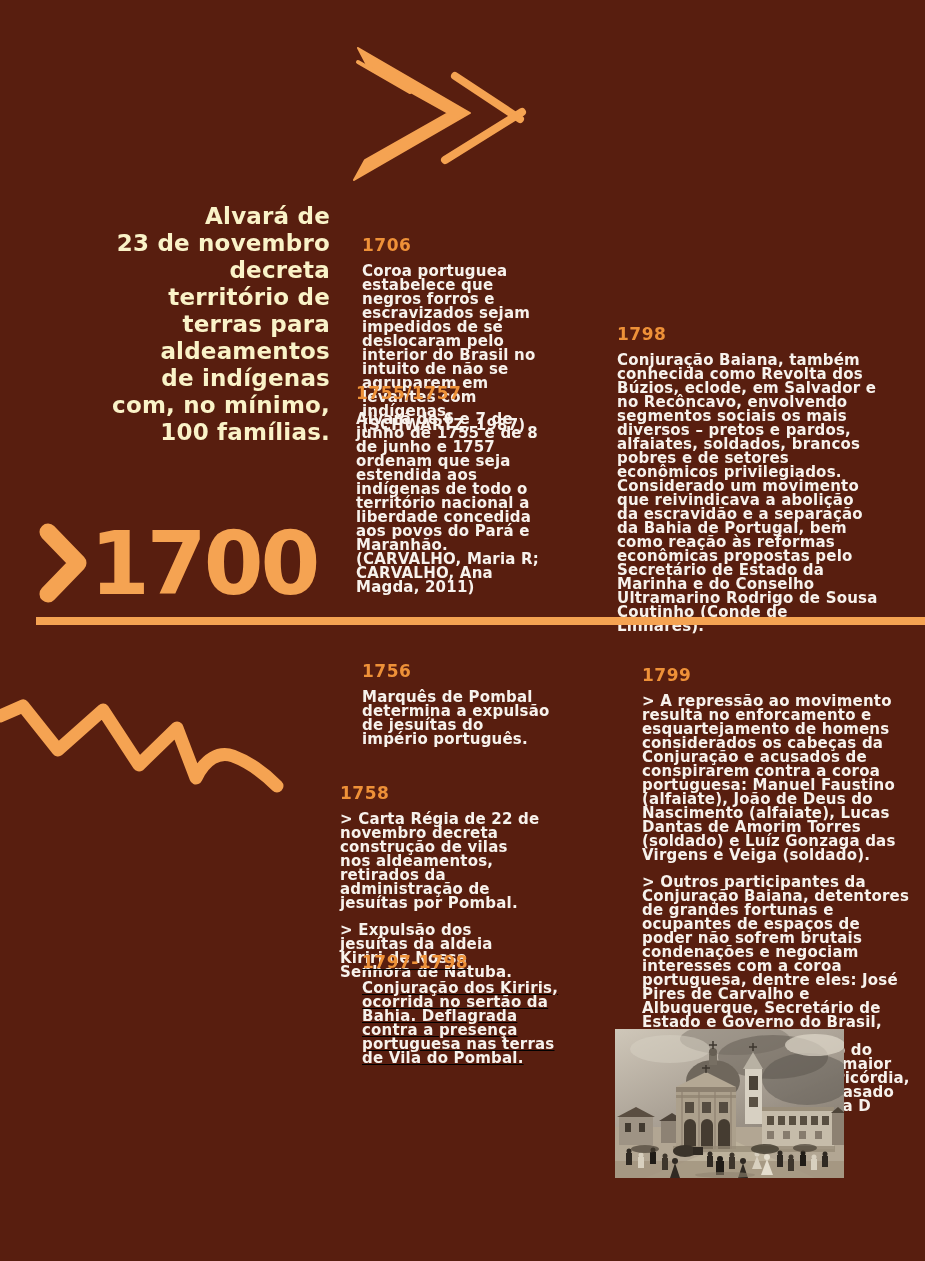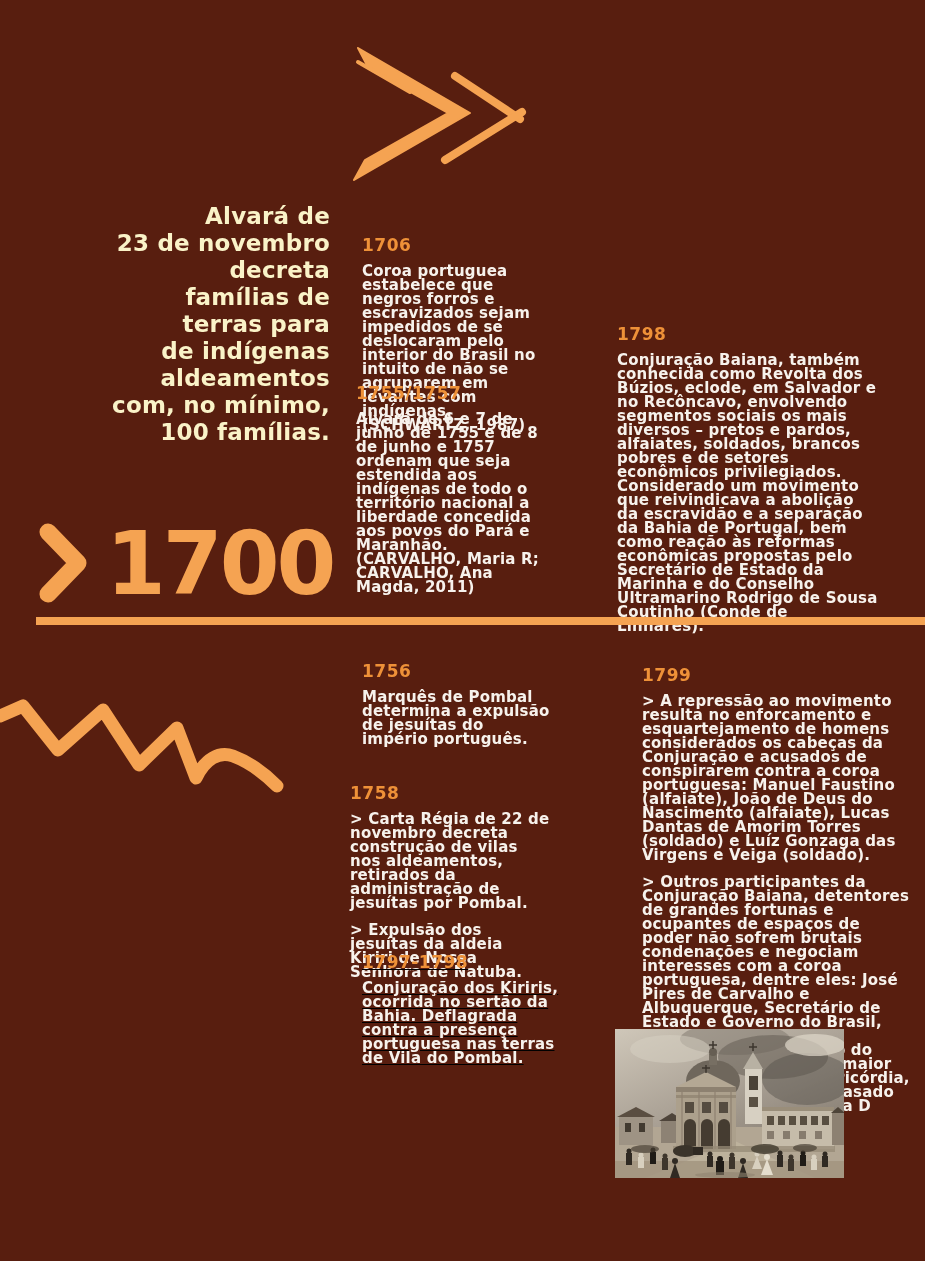--- a/index.html
+++ b/index.html
@@ -33,26 +33,26 @@
   }
   .event .body, .event .para{
     color:var(--body-text);font-size:15px;line-height:14px;font-weight:bold;
     letter-spacing:0.2px;
   }
   .event .para + .para{margin-top:13px;}
   #event-1706{left:362px;top:236px;width:192px;}
   #event-1755{left:356px;top:384px;width:192px;}
   #event-1798{left:617px;top:325px;width:262px;}
   #event-1756{left:362px;top:662px;width:192px;}
-  #event-1758{left:350px;top:784px;width:200px;}
+  #event-1758{left:340px;top:784px;width:200px;}
   #event-1797{left:362px;top:953px;width:200px;text-decoration:underline;}
   #event-1799{left:642px;top:666px;width:268px;}
   
   .period{
-    position:absolute;left:38px;top:520px;display:flex;align-items:center;gap:16px;
+    position:absolute;left:38px;top:520px;display:flex;align-items:center;gap:0;
     color:var(--accent);
     justify-content:space-between;
   }
   .period .chev{width:52px;height:82px;flex:none;}
   .period .label{
     font-size:86px;font-weight:bold;letter-spacing:-3px;line-height:1;
     transform:scaleY(1.02);
   }
   .divider{
     position:absolute;left:36px;right:0;top:617px;height:8px;
@@ -73,24 +73,24 @@
     <path d="M12,6 L124,71 L8,138 L19,118 L102,71 L23,27 Z" fill="currentColor" stroke="currentColor" stroke-width="2" stroke-linejoin="round"></path>
     <path d="M12,20 L64,50" stroke="currentColor" stroke-width="4" stroke-linecap="round" fill="none"></path>
     <path d="M109,34 L174,77" stroke="currentColor" stroke-width="8" stroke-linecap="round" fill="none"></path>
     <path d="M176,70 L99,118" stroke="currentColor" stroke-width="8" stroke-linecap="round" fill="none"></path>
   </svg>
 
   <div class="intro">
     <div>Alvará de</div>
     <div>23 de novembro</div>
     <div>decreta</div>
-    <div>famílias de</div>
+    <div>território de</div>
     <div>terras para</div>
+    <div>aldeamentos</div>
     <div>de indígenas</div>
-    <div>aldeamentos</div>
     <div>com, no mínimo,</div>
     <div>100 famílias.</div>
   </div>
 
   <div class="event" id="event-1706">
     <div class="year">1706</div>
     <div class="body">Coroa portuguea estabelece que negros forros e escravizados sejam impedidos de se deslocaram pelo interior do Brasil no intuito de não se agruparem em levantes com indígenas. (SCHWARTZ, 1987)</div>
   </div>
 
   <div class="event" id="event-1755">

